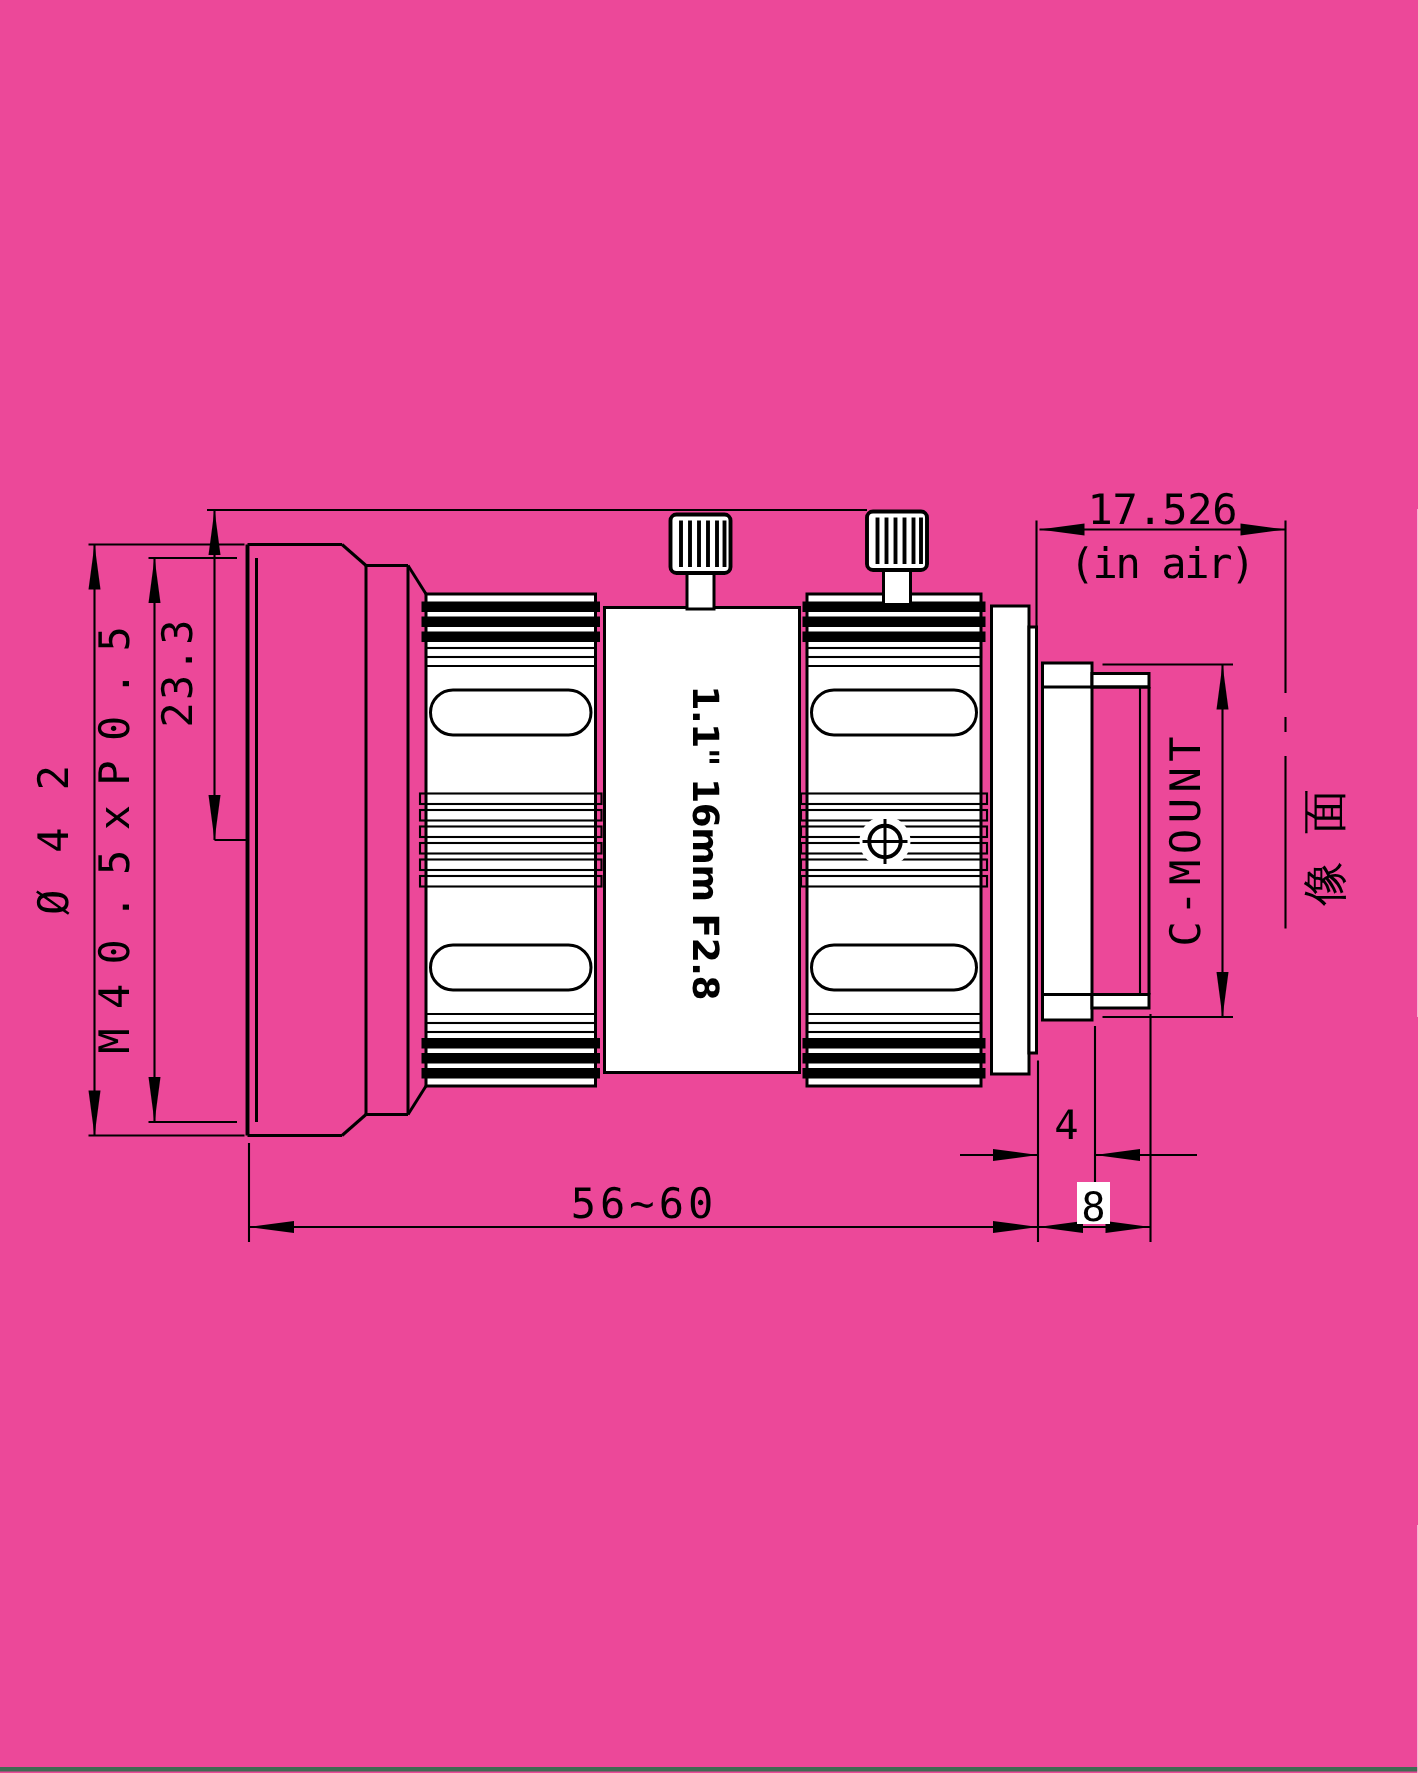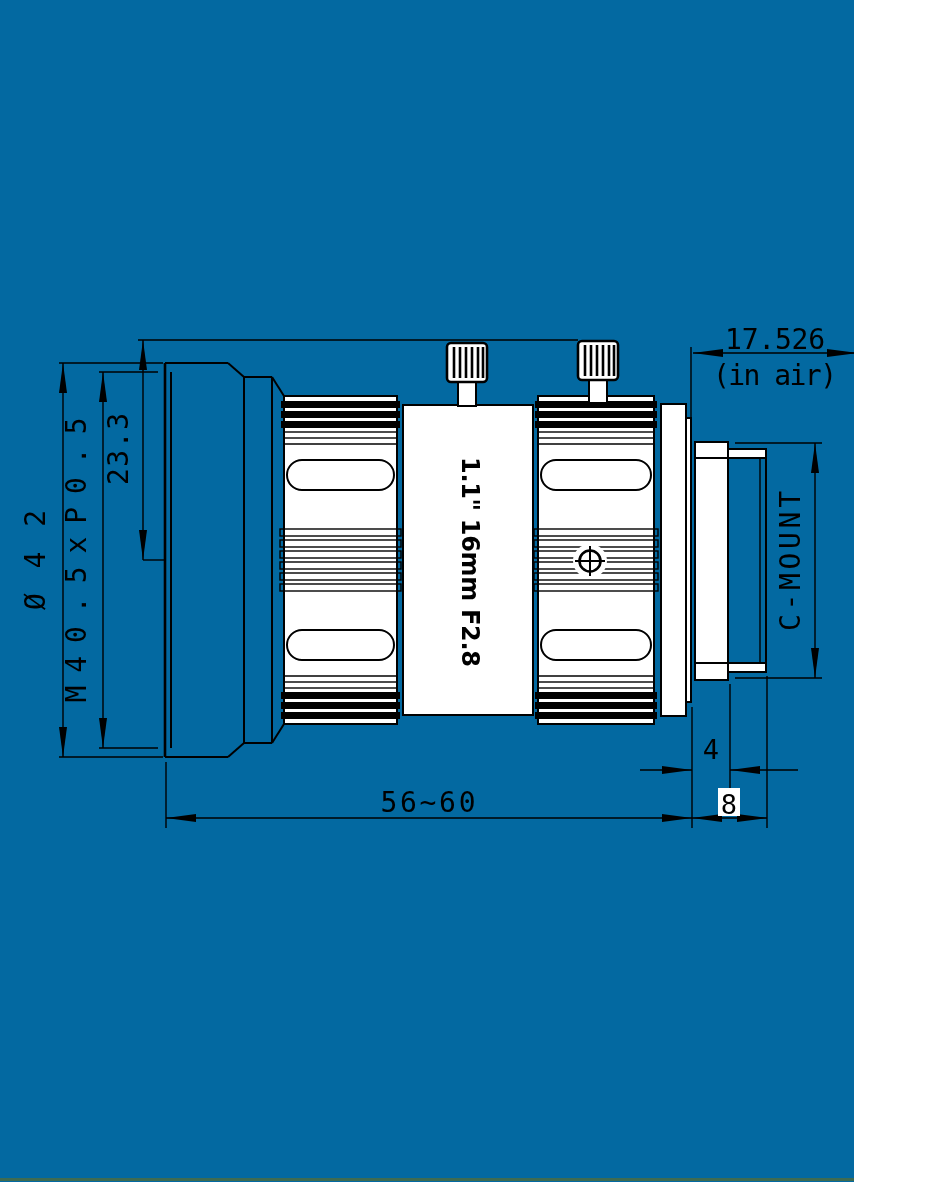--- a/index.html
+++ b/index.html
@@ -1,16 +1,16 @@
 <!DOCTYPE html>
 <html><head>
 <meta charset="utf-8">
 <style>
   html,body{margin:0;padding:0;background:#ffffff;}
-  .canvas{position:relative;width:854px;height:1182px;background:#0369a1;overflow:hidden;
+  .canvas{position:relative;width:945px;height:1182px;background:#ec4899;overflow:hidden;
           font-family:"DejaVu Sans Mono", monospace;}
   svg{position:absolute;left:0;top:0;}
   .footer-bar{position:absolute;left:0;bottom:1px;width:945px;height:3px;}
   text{fill:#000000;}
   .dimtxt{font-family:"DejaVu Sans Mono", monospace;font-size:28px;}
   .dimtxt-sm{font-family:"DejaVu Sans Mono", monospace;font-size:27px;}
   .marking{font-family:"DejaVu Sans", sans-serif;font-size:24px;font-weight:bold;}
   .cjk{font-family:"DejaVu Sans", sans-serif;font-size:30px;}
   .thin{stroke:#000;stroke-width:1.4;fill:none;}
   .med{stroke:#000;stroke-width:2;fill:none;}

